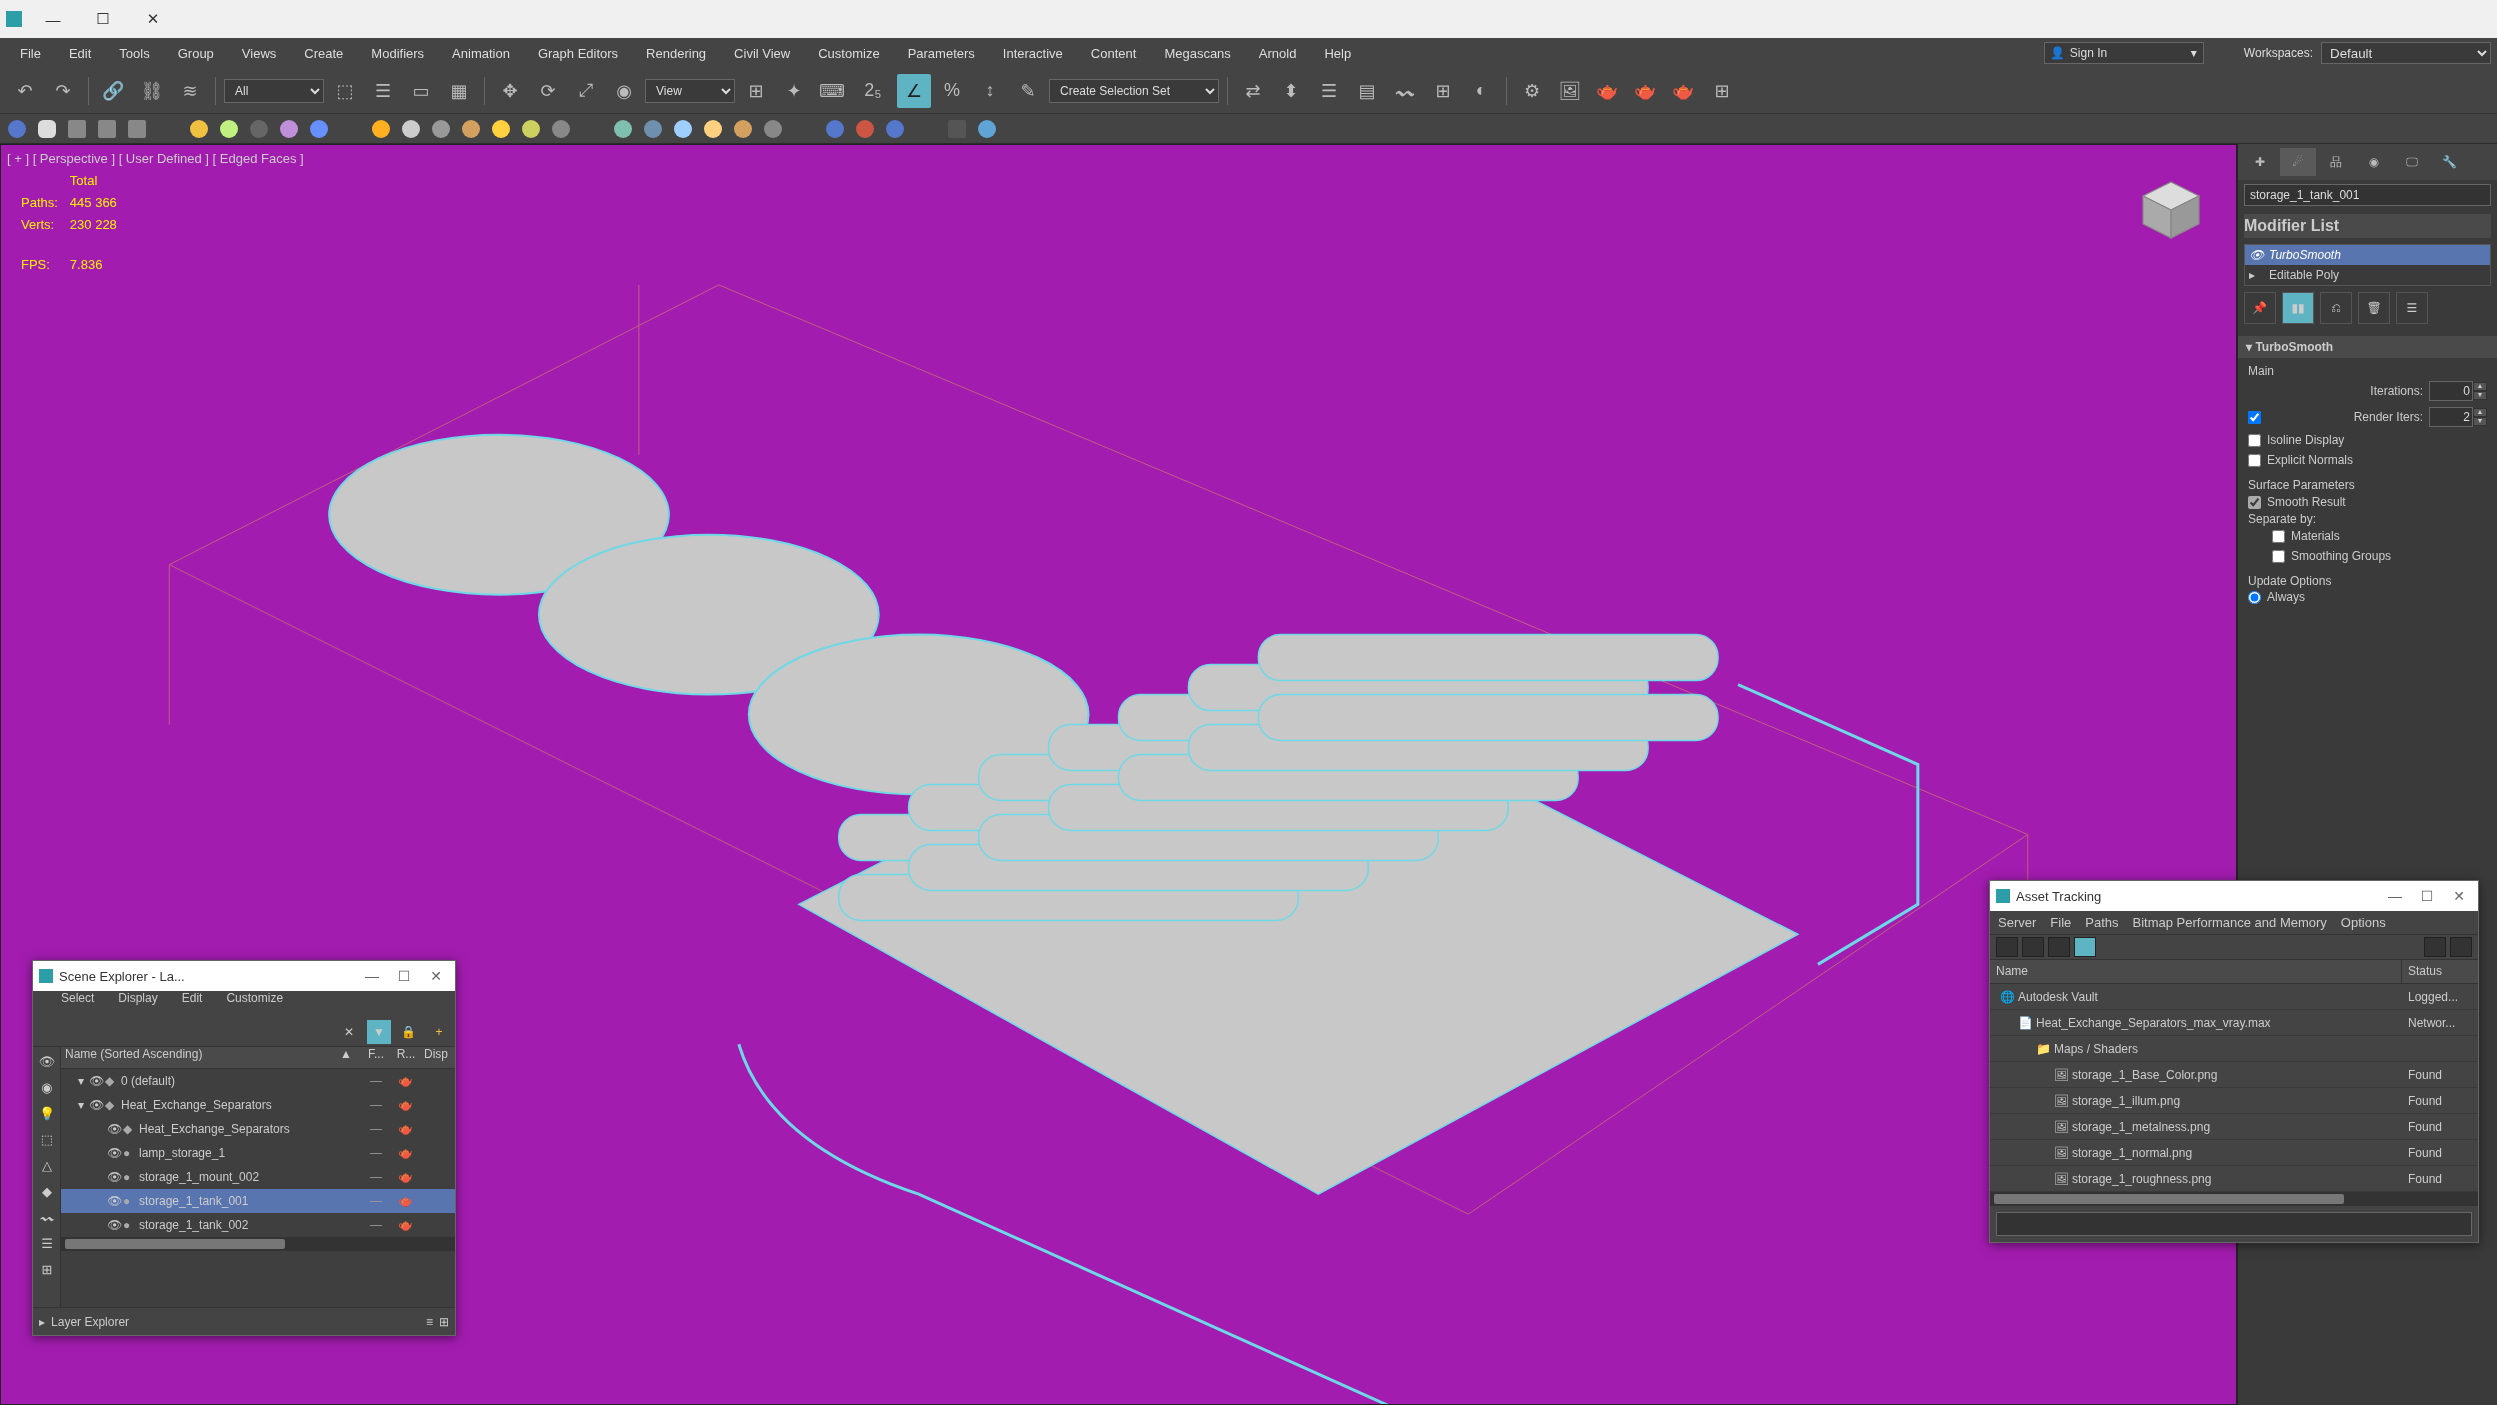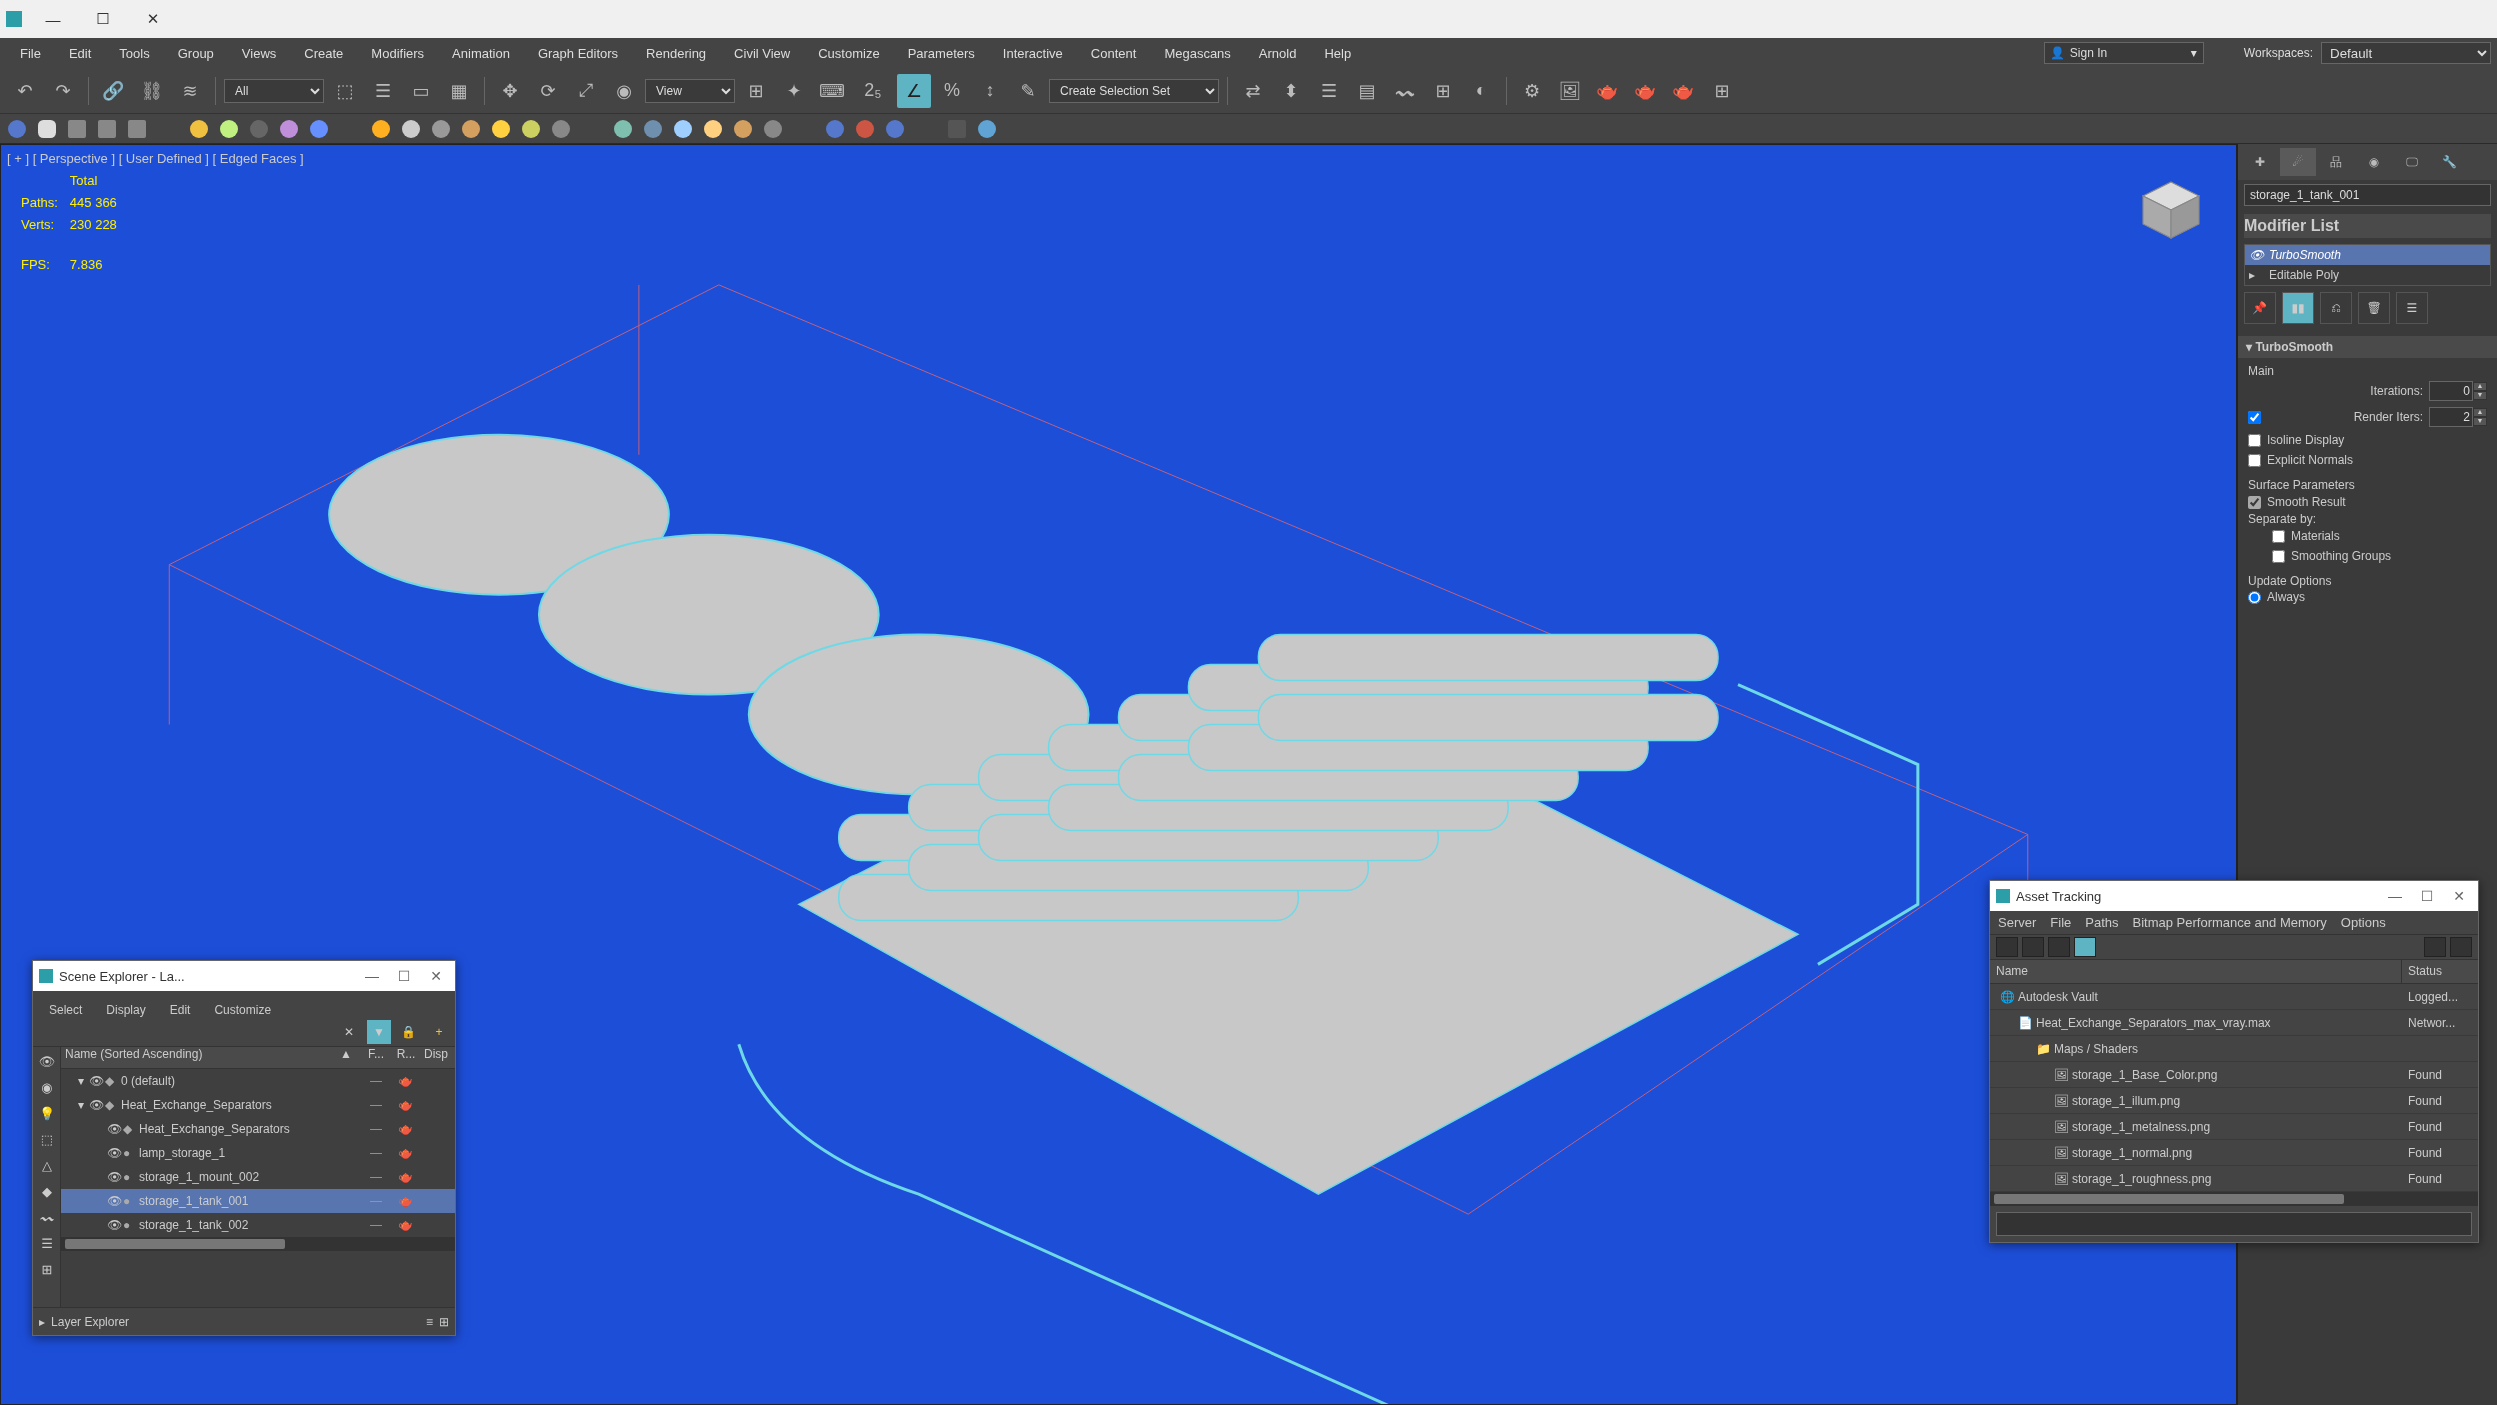--- a/index.html
+++ b/index.html
@@ -28,21 +28,21 @@
 .combo { background:#3a3a3a; border:1px solid #666; color:#ddd; padding:2px 6px; height:24px; font-size:12px; }
 
 
 .sec-tool { height:30px; background:#444; display:flex; align-items:center; padding:0 8px; gap:12px; border-bottom:1px solid #2a2a2a; }
 .sec-tool .sbtn { width:18px; height:18px; border-radius:50%; cursor:pointer; }
 
 
 .content { position:absolute; top:144px; left:0; right:0; bottom:0; display:flex; }
 
 
-.viewport { flex:1; background:#1d4ed8; position:relative; border:1px solid #222; }
+.viewport { flex:1; background:#a21caf; position:relative; border:1px solid #222; }
 .viewport .vp-label { position:absolute; top:6px; left:6px; color:#ccc; font-size:13px; }
 .viewport .stats { position:absolute; top:24px; left:18px; color:#fff000; font-size:13px; line-height:20px; }
 .viewport .stats table td { padding:0 10px 0 0; }
 .viewport svg.scene { position:absolute; top:0; left:0; width:100%; height:100%; }
 .viewport .cube { position:absolute; top:30px; right:30px; width:70px; height:70px; }
 
 
 .cmd-panel { width:260px; background:#3a3a3a; border-left:1px solid #222; display:flex; flex-direction:column; }
 .cmd-tabs { height:36px; display:flex; align-items:center; gap:2px; padding:4px; background:#444; }
 .cmd-tab { width:36px; height:28px; display:flex; align-items:center; justify-content:center; cursor:pointer; color:#bbb; }
@@ -71,21 +71,21 @@
 .chk { display:flex; align-items:center; gap:6px; padding:3px 0; }
 .chk input { accent-color:#aaa; }
 .radio { display:flex; align-items:center; gap:6px; padding:2px 0; }
 
 
 .scene-exp { position:absolute; left:32px; top:960px; width:424px; background:#444; border:1px solid #666; box-shadow:0 2px 10px rgba(0,0,0,.5); }
 .win-title { height:30px; background:#fff; color:#333; display:flex; align-items:center; padding:0 6px; gap:6px; font-size:13px; }
 .win-title .ico { width:14px; height:14px; background:#2b9ea8; }
 .win-title .ttl { flex:1; }
 .win-title .wbtn { width:26px; text-align:center; cursor:pointer; font-size:14px; color:#666; }
-.se-menu { height:26px; background:#444; display:flex; align-items:flex-end; padding:0 4px;}
+.se-menu { height:26px; background:#444; display:flex; align-items:flex-start; padding:0 16px;}
 .se-menu span { padding:0 12px; cursor:pointer; font-size:12px; }
 .se-tools { height:30px; display:flex; align-items:center; padding:0 4px; gap:6px; border-bottom:1px solid #333;}
 .se-tools .seb { width:24px; height:24px; display:flex; align-items:center; justify-content:center; cursor:pointer; }
 .se-tools .seb.blue { background:#5fb4c4; }
 .se-body { display:flex; height:260px; }
 .se-side { width:28px; background:#444; display:flex; flex-direction:column; gap:2px; padding:2px; border-right:1px solid #333;}
 .se-side .sib { width:24px; height:24px; display:flex; align-items:center; justify-content:center; cursor:pointer; font-size:13px; }
 .se-list { flex:1; overflow:hidden; background:#3f3f3f; font-size:12px; }
 .se-hdr { height:22px; background:#4a4a4a; display:flex; align-items:flex-start; padding:0 4px; border-bottom:1px solid #333;}
 .se-hdr .col1 { flex:1; }

